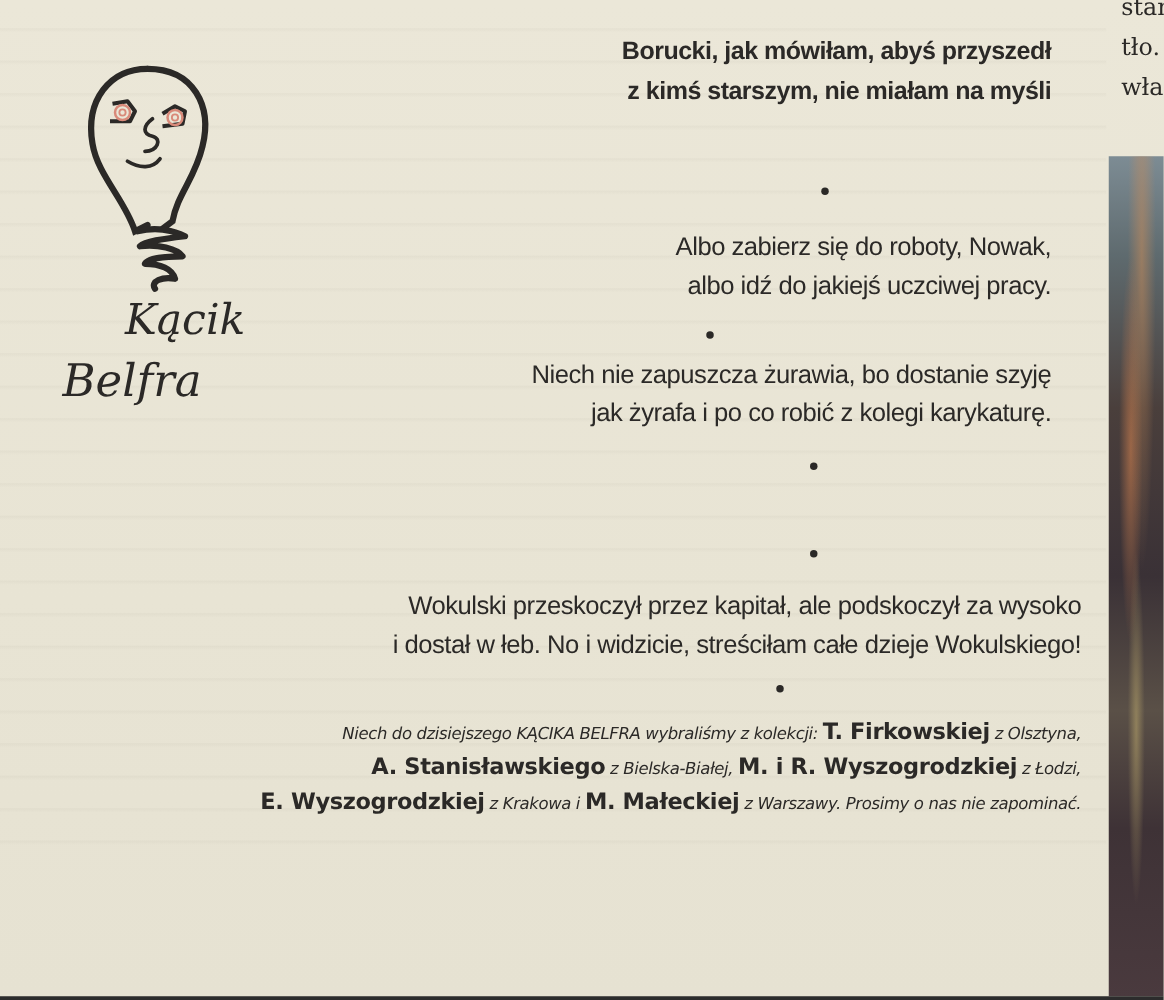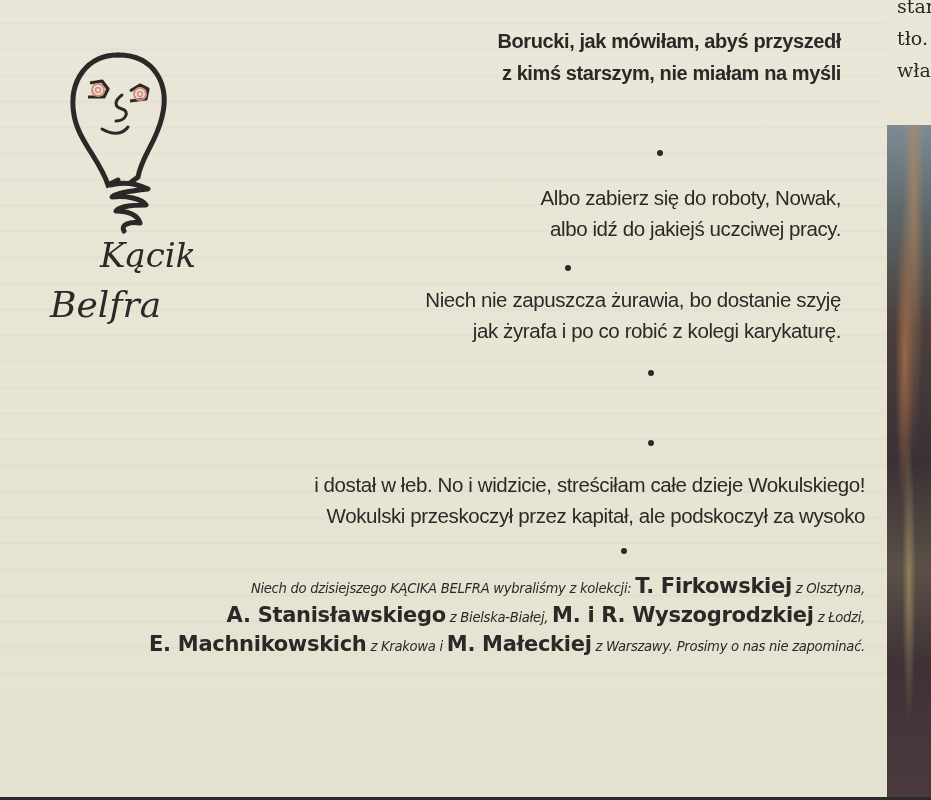--- a/index.html
+++ b/index.html
@@ -65,21 +65,21 @@
       right: 66px;
       top: 573px;
       text-align: right;
       font-size: 13.2px;
       line-height: 26px;
       letter-spacing: -0.3px;
       color: #2b2927;
       white-space: nowrap;
     }
     .credits .it { font-style: italic; }
-    .credits .b { font-weight: bold; font-size: 21px; }
+    .credits .b { font-weight: bold; font-size: 18px; }
     .credits .line { display: block; }
 
     .side-col {
       position: absolute;
       left: 897px;
       top: 0;
       font-family: "DejaVu Serif", serif;
       font-size: 19px;
       line-height: 32px;
       color: #2b2927;
@@ -151,42 +151,42 @@
 
   <div class="quote q3">
     <span class="line">Niech nie zapuszcza żurawia, bo dostanie szyję</span>
     <span class="line">jak żyrafa i po co robić z kolegi karykaturę.</span>
   </div>
   <div class="dot" style="left:648px; top:370px;"></div>
 
   <div class="dot" style="left:648px; top:440px;"></div>
 
   <div class="quote q5">
+    <span class="line">Wokulski przeskoczył przez kapitał, ale podskoczył za wysoko</span>
     <span class="line">i dostał w łeb. No i widzicie, streściłam całe dzieje Wokulskiego!</span>
-    <span class="line">Wokulski przeskoczył przez kapitał, ale podskoczył za wysoko</span>
   </div>
   <div class="dot" style="left:621px; top:548px;"></div>
 
   <div class="credits">
     <span class="line">
       <span class="it">Niech do dzisiejszego KĄCIKA BELFRA wybraliśmy z kolekcji:</span>
       <span class="b">T. Firkowskiej</span>
       <span class="it">z</span>
       <span class="it">Olsztyna,</span>
     </span>
     <span class="line">
       <span class="b">A. Stanisławskiego</span>
       <span class="it">z</span>
       <span class="it">Bielska-Białej,</span>
       <span class="b">M. i R. Wyszogrodzkiej</span>
       <span class="it">z</span>
       <span class="it">Łodzi,</span>
     </span>
     <span class="line">
-      <span class="b">E. Machnikowskich</span>
+      <span class="b">E. Wyszogrodzkiej</span>
       <span class="it">z</span>
       <span class="it">Krakowa</span>
       <span class="it">i</span>
       <span class="b">M. Małeckiej</span>
       <span class="it">z</span>
       <span class="it">Warszawy.</span>
       <span class="it">Prosimy o nas nie zapominać.</span>
     </span>
   </div>
 

